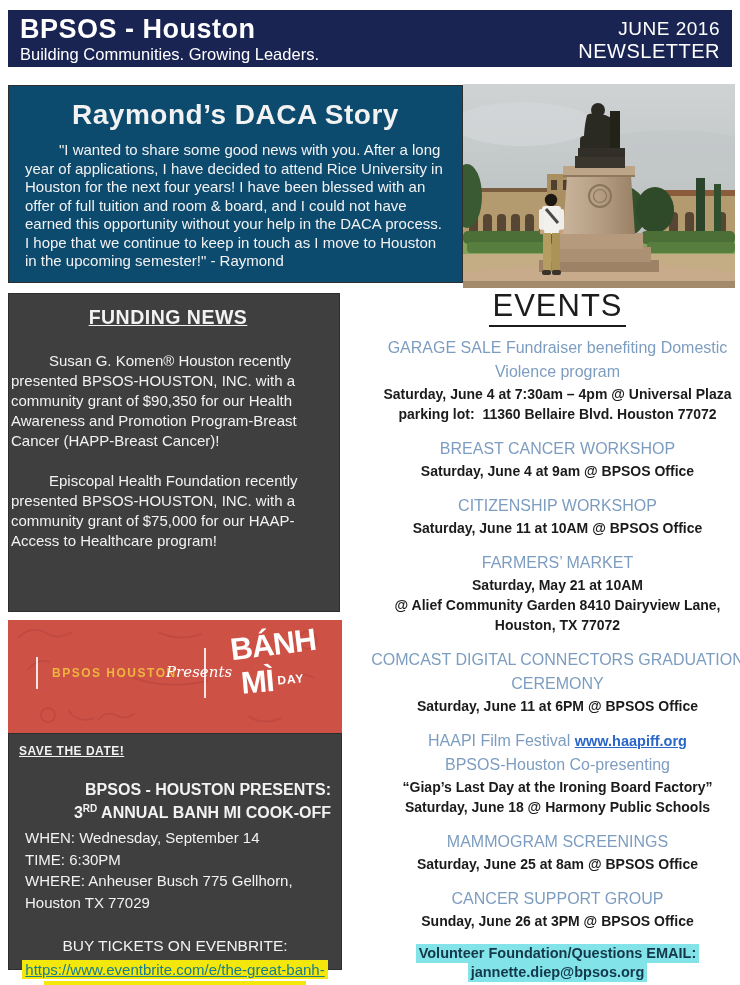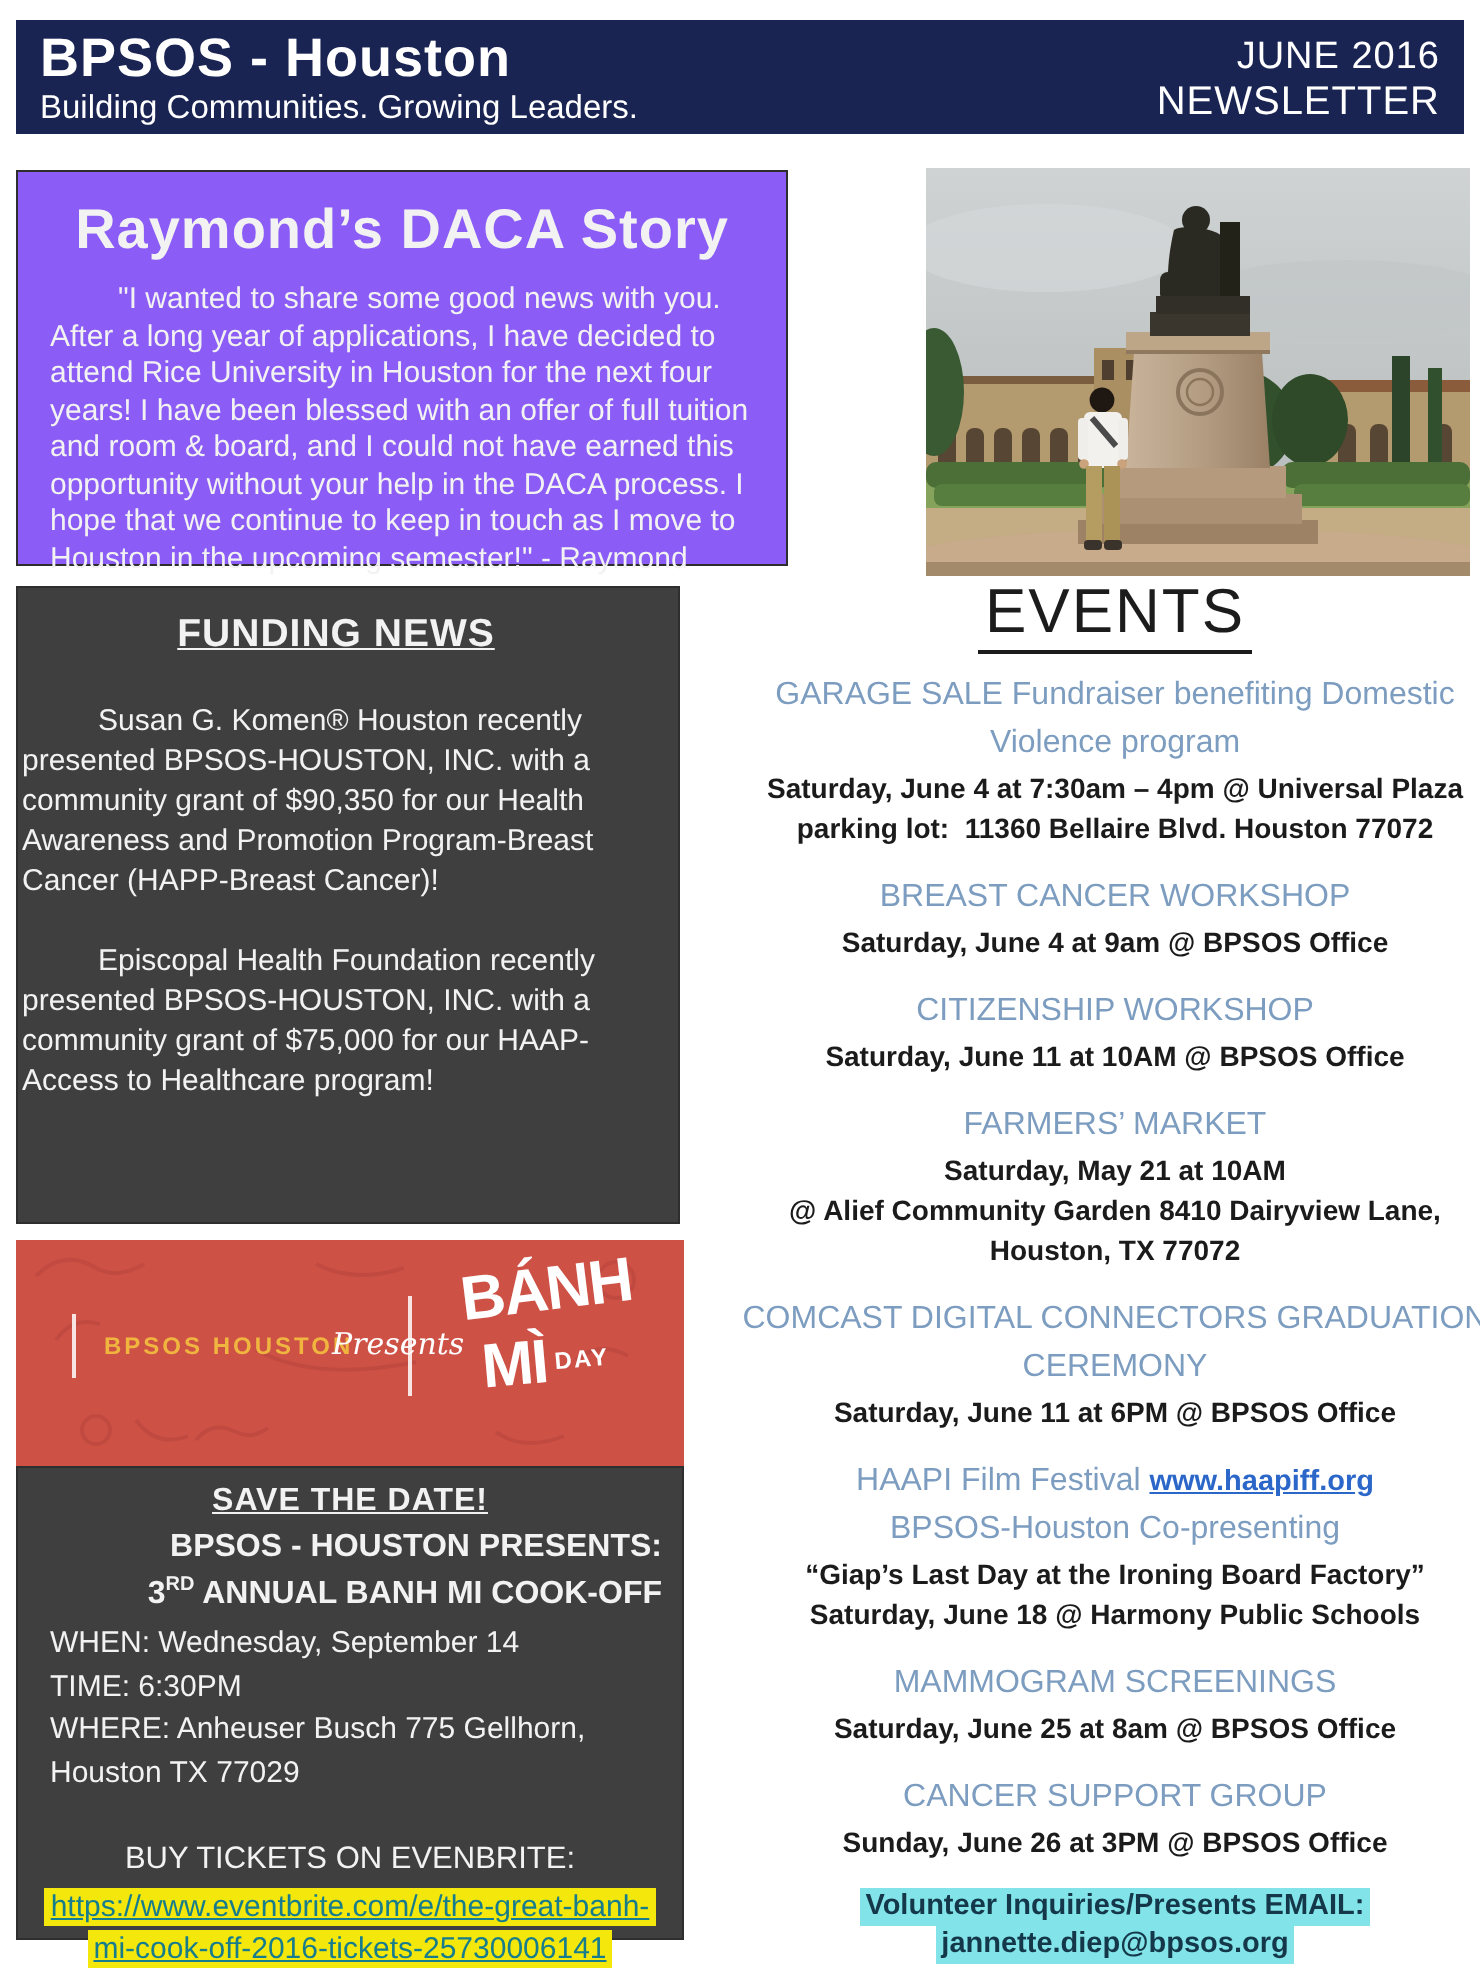--- a/index.html
+++ b/index.html
@@ -10,21 +10,21 @@
   .masthead{position:absolute;left:8px;top:10px;width:724px;height:57px;background:#1a2453;
             display:flex;justify-content:space-between;align-items:flex-start;
             padding:4px 12px 0 12px;box-sizing:border-box;color:#ffffff;}
   .mast-title{font-size:27px;font-weight:bold;line-height:31px;letter-spacing:.5px;}
   .mast-tagline{font-size:16.5px;line-height:19px;}
   .mast-right{text-align:right;margin-top:3px;}
   .issue-month{font-size:19px;font-weight:normal;line-height:23px;letter-spacing:.5px;}
   .issue-word{font-size:20px;line-height:23px;letter-spacing:.5px;}
 
   
-  .daca-box{position:absolute;left:8px;top:85px;width:386px;height:198px;background:#8b5cf6;
+  .daca-box{position:absolute;left:8px;top:85px;width:455px;height:198px;background:#0c4a6e;
             border:1px solid #2e2e2e;box-sizing:border-box;color:#f2f2f2;padding:13px 16px 0 16px;}
   .daca-title{text-align:center;font-size:28px;font-weight:bold;margin-bottom:10px;letter-spacing:.5px;}
   .daca-quote{margin:0;font-size:15px;line-height:18.5px;text-indent:34px;}
 
   .daca-photo{position:absolute;left:463px;top:84px;width:272px;height:204px;}
   .daca-photo svg{display:block;}
 
   
   .funding-box{position:absolute;left:8px;top:293px;width:332px;height:319px;background:#3f3f3f;
                border:1px solid #2e2e2e;box-sizing:border-box;color:#f2f2f2;padding:12px 14px 0 2px;}
@@ -60,22 +60,22 @@
                    font-family:"DejaVu Serif",serif;}
   .banner-logo{position:absolute;left:202px;top:8px;width:126px;text-align:center;color:#ffffff;}
   .logo-banh{font-size:31px;font-weight:800;letter-spacing:-1px;transform:rotate(-7deg);line-height:34px;}
   .logo-mi-row{transform:rotate(-5deg);line-height:34px;margin-top:2px;}
   .logo-mi{font-size:31px;font-weight:800;letter-spacing:-1px;}
   .logo-day{font-size:12px;font-weight:800;letter-spacing:1px;margin-left:4px;vertical-align:6px;}
 
   
   .save-box{position:absolute;left:8px;top:733px;width:334px;height:237px;background:#3f3f3f;
             border:1px solid #2e2e2e;box-sizing:border-box;color:#f2f2f2;padding:6px 10px 0 10px;}
-  .sd-title{text-align:center;font-size:16px;font-weight:bold;text-decoration:underline;
-            line-height:22px;margin-bottom:2px;letter-spacing:.5px;}
+  .sd-title{text-align:left;font-size:12px;font-weight:bold;text-decoration:underline;
+            line-height:22px;margin-bottom:18px;letter-spacing:.5px;}
   .sd-sub{text-align:right;font-size:16px;font-weight:bold;line-height:19px;}
   .sd-sub sup{font-size:10px;}
   .sd-left{margin-top:5px;padding-left:6px;}
   .sd-line{font-size:15px;line-height:21.5px;}
   .sd-buy{text-align:center;font-size:15.5px;margin-top:23px;line-height:20px;}
   .sd-links{text-align:center;margin-top:3px;}
   .sd-link-line{display:block;line-height:21px;}
   .ebrite-link{display:inline-block;background:#f3e70c;color:#177d8d;text-decoration:underline;
                font-size:15px;line-height:19px;padding:0 3px;cursor:pointer;}
 </style>
@@ -270,21 +270,21 @@
           <span class="ev-hline">CANCER SUPPORT GROUP</span>
         </div>
         <div class="ev-d">
           <span class="ev-dline">Sunday, June 26 at 3PM @ BPSOS Office</span>
         </div>
       </div>
 
     </div>
 
     <div class="footer-note">
-      <span class="footer-line"><span class="hl-cyan">Volunteer Inquiries/Presents EMAIL:</span></span>
+      <span class="footer-line"><span class="hl-cyan">Volunteer Foundation/Questions EMAIL:</span></span>
       <span class="footer-line"><span class="hl-cyan">jannette.diep@bpsos.org</span></span>
     </div>
   </section>
 
   <section class="banner">
     <svg class="banner-doodles" width="334" height="113" viewBox="0 0 334 113">
       <g stroke="#b8453c" stroke-width="2" fill="none" opacity="0.55">
         <path d="M10,18 q14,-14 30,-4 q10,6 24,-2"></path>
         <path d="M150,12 q20,10 44,2"></path>
         <path d="M60,90 q10,14 26,8"></path>

